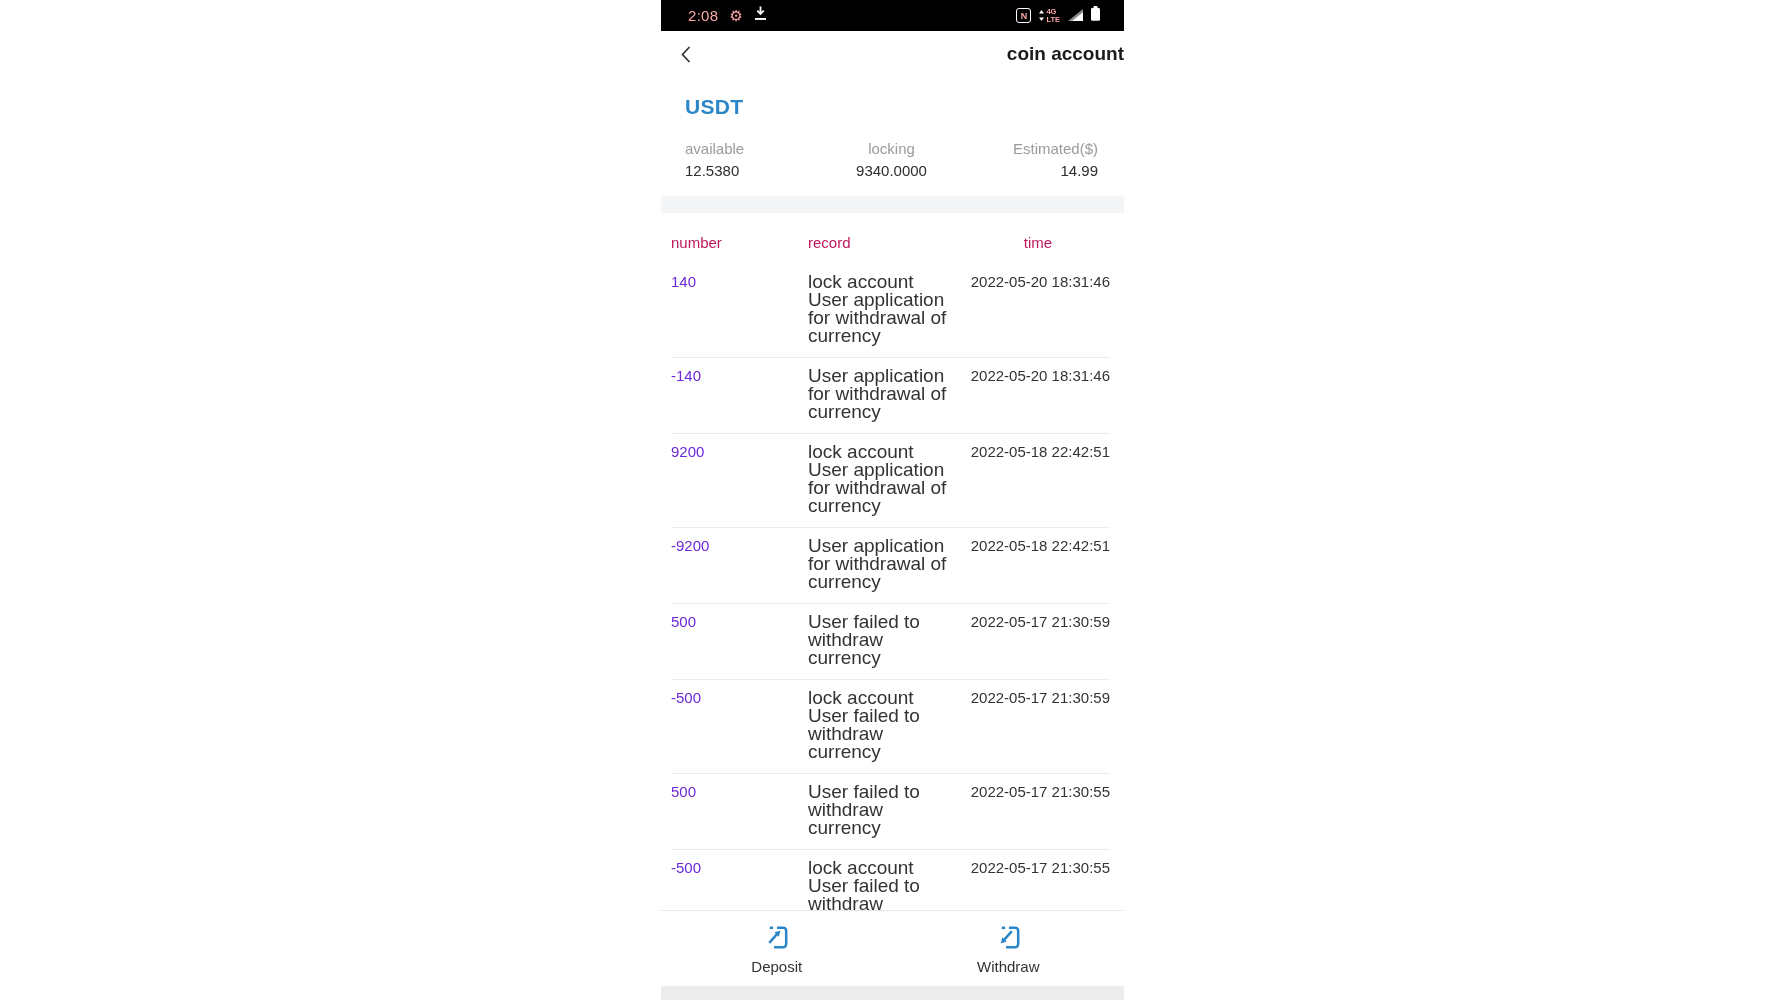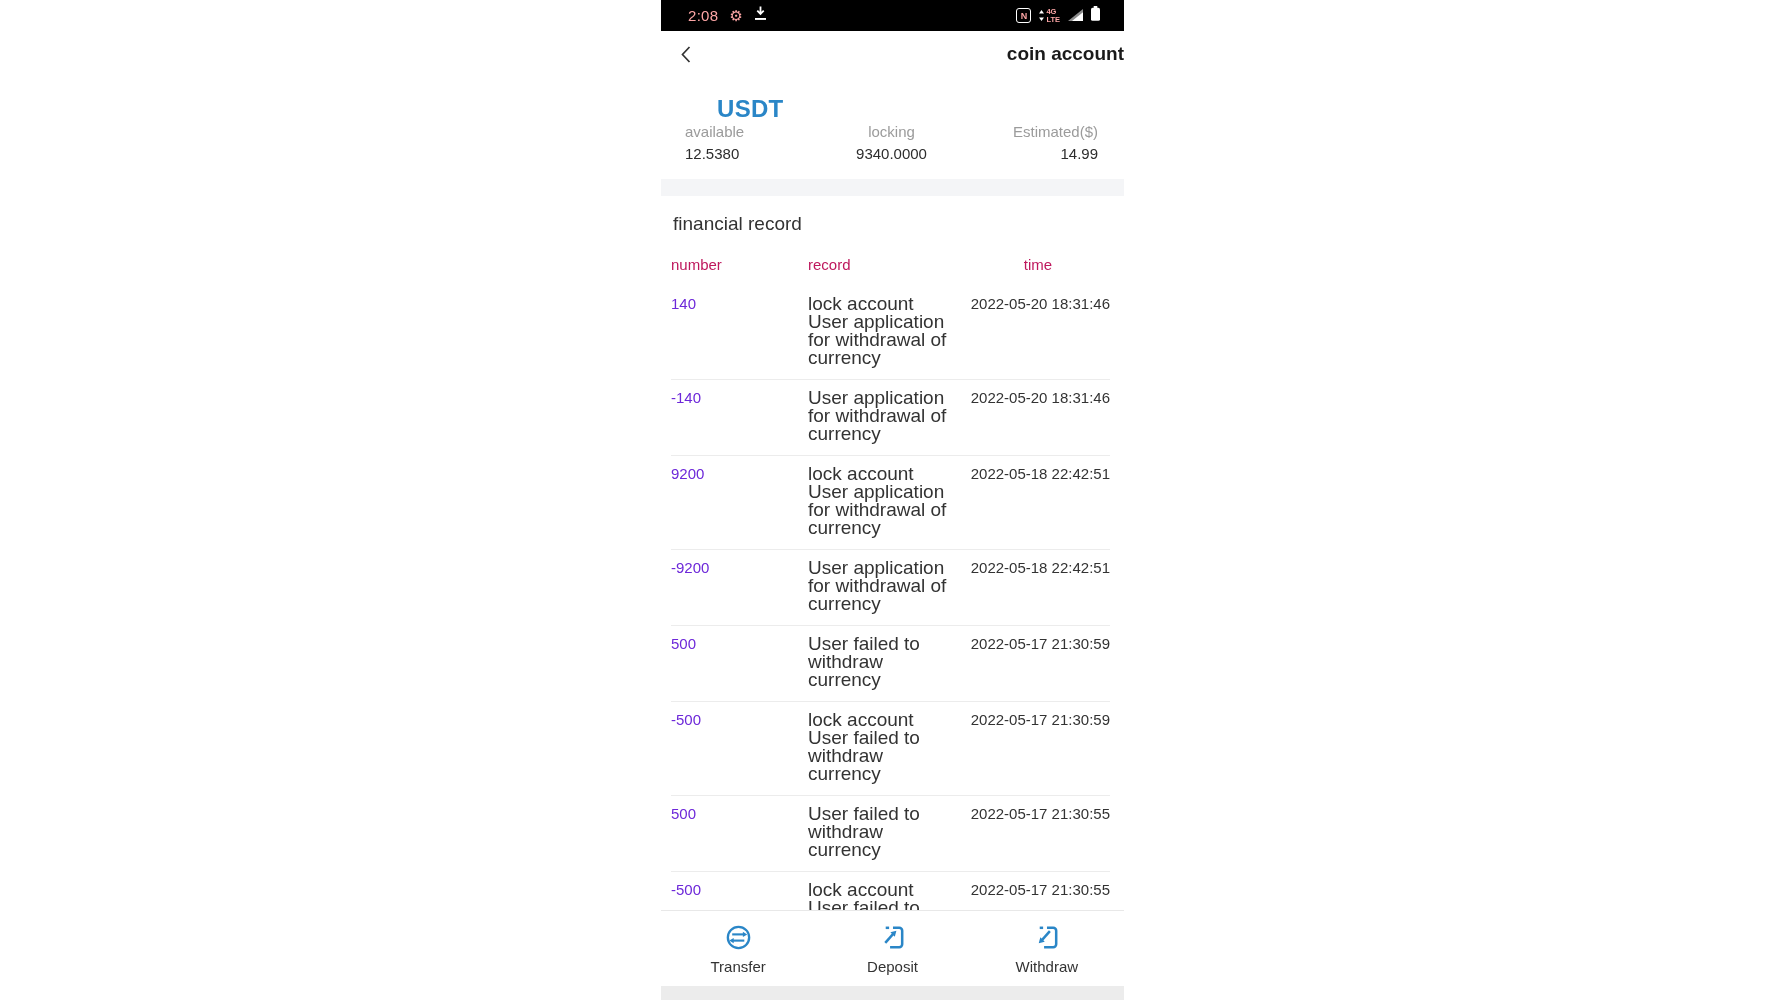--- a/index.html
+++ b/index.html
@@ -23,22 +23,22 @@
            letter-spacing:0;}
 
   
   .appbar{height:46px;position:relative;display:flex;align-items:center;justify-content:flex-end;flex:none;}
   .back-btn{position:absolute;left:13px;top:11px;width:24px;height:24px;display:flex;
             align-items:center;justify-content:center;cursor:pointer;}
   .appbar-title{font-size:19px;font-weight:bold;color:#1a1a1a;}
 
   
   .balance{padding:18px 26px 0 24px;flex:none;}
-  .coin-symbol{font-size:24px;font-weight:bold;color:#2a86c7;letter-spacing:0.3px;margin-left:32px;}
-  .bal-row{display:flex;padding-bottom:17px;}
+  .coin-symbol{font-size:21px;font-weight:bold;color:#2a86c7;letter-spacing:0.3px;}
+  .bal-row{display:flex;margin-top:21px;padding-bottom:17px;}
   .bal-col{flex:1;}
   .bal-col.c{text-align:center;}
   .bal-col.r{text-align:right;}
   .bal-label{font-size:15px;color:#9b9b9b;}
   .bal-value{font-size:15px;color:#2d2d2d;margin-top:5px;}
 
   .band{height:17px;background:#f4f5f7;flex:none;}
 
   
   .content{flex:1;overflow:hidden;display:flex;flex-direction:column;}
@@ -127,21 +127,20 @@
         <div class="bal-col r">
           <div class="bal-label">Estimated($)</div>
           <div class="bal-value">14.99</div>
         </div>
       </div>
     </div>
 
     <div class="band"></div>
 
     <div class="content">
-      <div class="section-title">financial record</div>
       <div class="thead">
         <div>number</div>
         <div>record</div>
         <div class="t-right">time</div>
       </div>
       <div class="trows">
   <div class="trow">
     <div class="c-num">140</div>
     <div class="c-rec">lock account User application for withdrawal of currency</div>
     <div class="c-time">2022-05-20 18:31:46</div>
@@ -185,31 +184,20 @@
 
   <div class="trow">
     <div class="c-num">-500</div>
     <div class="c-rec">lock account User failed to withdraw currency</div>
     <div class="c-time">2022-05-17 21:30:55</div>
   </div>
 </div>
     </div>
 
     <div class="actions">
-      <div class="action">
-        <svg width="31" height="31" viewBox="0 0 32 32">
-          <circle cx="16" cy="16" r="11" fill="none" stroke="#2a86c7" stroke-width="2.4"></circle>
-          <path d="M9.5 12.8H24M22 19.2H8" stroke="#fff" stroke-width="6" fill="none"></path>
-          <path d="M9.5 12.8H22.5" stroke="#2a86c7" stroke-width="2.2" fill="none"></path>
-          <polygon points="25,12.8 20.5,10 20.5,15.6" fill="#2a86c7"></polygon>
-          <path d="M22 19.2H9" stroke="#2a86c7" stroke-width="2.2" fill="none"></path>
-          <polygon points="6.5,19.2 11,16.4 11,22" fill="#2a86c7"></polygon>
-        </svg>
-        <span class="action-label">Transfer</span>
-      </div>
       <div class="action">
         <svg width="31" height="31" viewBox="0 0 32 32">
           <path d="M9 6h3.5" stroke="#2a86c7" stroke-width="2.6" fill="none"></path>
           <path d="M16.5 6H23a3 3 0 0 1 3 3v14a3 3 0 0 1-3 3h-9.5" stroke="#2a86c7" stroke-width="2.6" fill="none"></path>
           <path d="M8.5 21.5L16.5 12.5" stroke="#2a86c7" stroke-width="2.6" fill="none"></path>
           <polygon points="20,9 18.4,15.2 13.8,10.6" fill="#2a86c7"></polygon>
         </svg>
         <span class="action-label">Deposit</span>
       </div>
       <div class="action">

